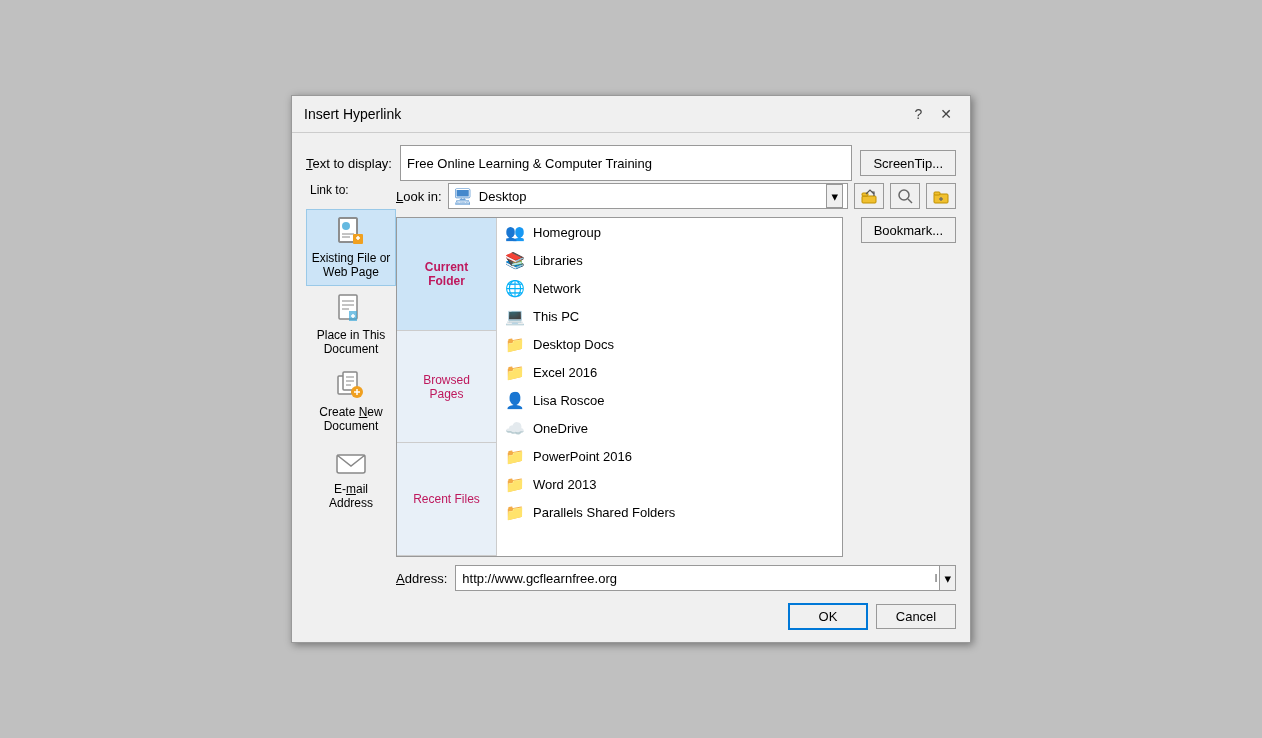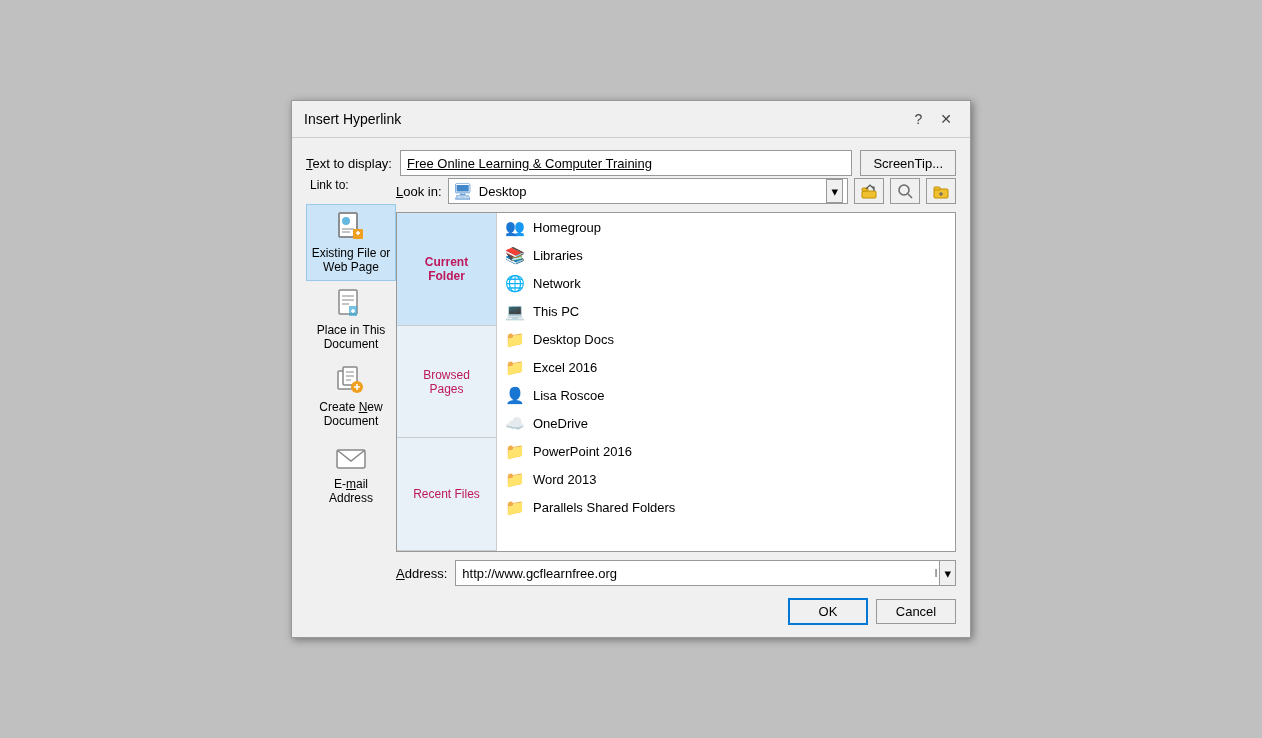--- a/index.html
+++ b/index.html
@@ -59,22 +59,21 @@
       white-space: nowrap;
       color: #000;
     }
     .top-row label u { text-decoration: underline; }
     .text-display-input {
       flex: 1;
       border: 1px solid #999;
       padding: 10px 6px;
       background: white;
       font-size: 13px;
-      height: 26px;
-      text-decoration: underline;
+      height: 36px;
     }
     .screentip-btn {
       background: #f0f0f0;
       border: 1px solid #999;
       padding: 3px 12px;
       cursor: pointer;
       font-size: 13px;
       height: 26px;
       white-space: nowrap;
     }
@@ -446,20 +445,23 @@
                   <div class="file-icon" style="font-size: 16px;">📁</div>
                   <span>Word 2013</span>
                 </div>
                 <div class="file-item">
                   <div class="file-icon" style="font-size: 16px;">📁</div>
                   <span>Parallels Shared Folders</span>
                 </div>
               </div>
           </div>
 
+          <div class="right-buttons">
+            <button class="bookmark-btn">Bookmark...</button>
+          </div>
         </div>
 
         <div class="address-row">
           <label><u>A</u>ddress:</label>
           <div class="address-input-wrap">
             <input class="address-input" type="text" value="http://www.gcflearnfree.org" style="">
             <span style="font-size:11px; color:#555; margin-right:2px;">I</span>
             <div class="address-chevron">▾</div>
           </div>
         </div>

